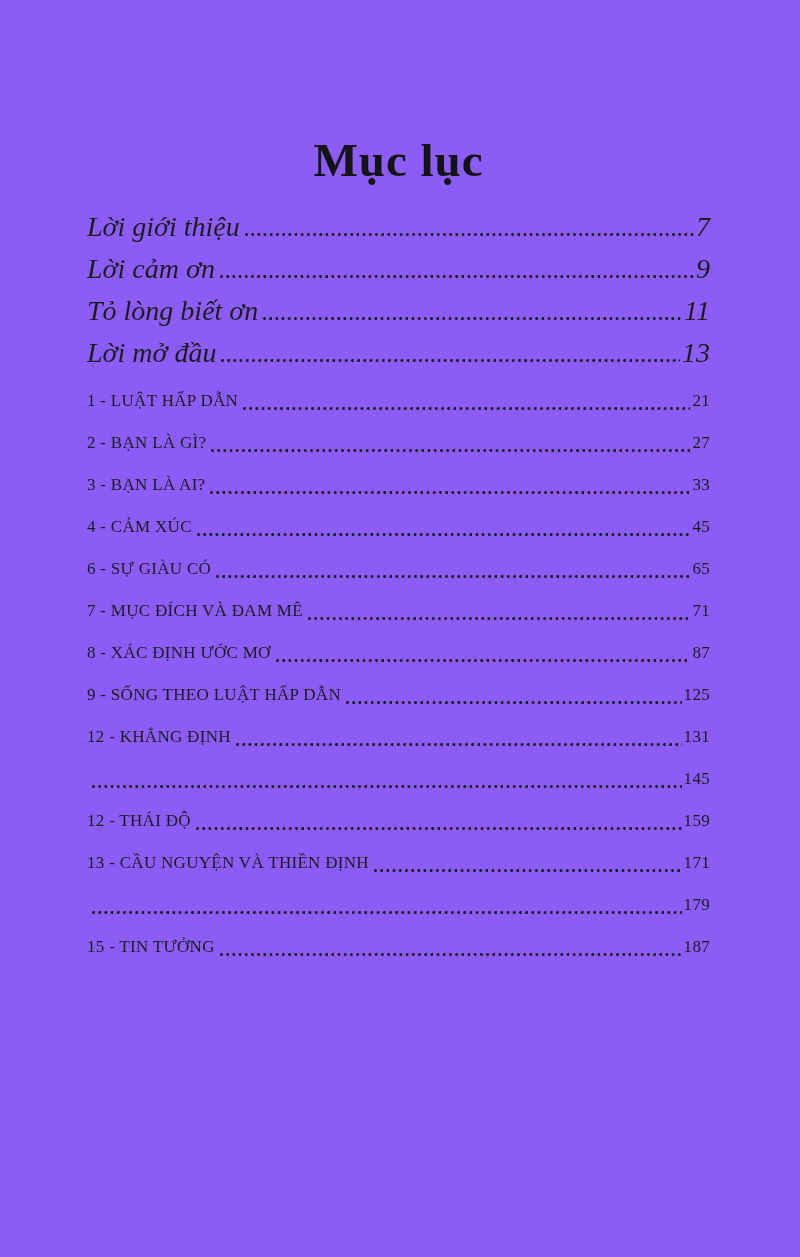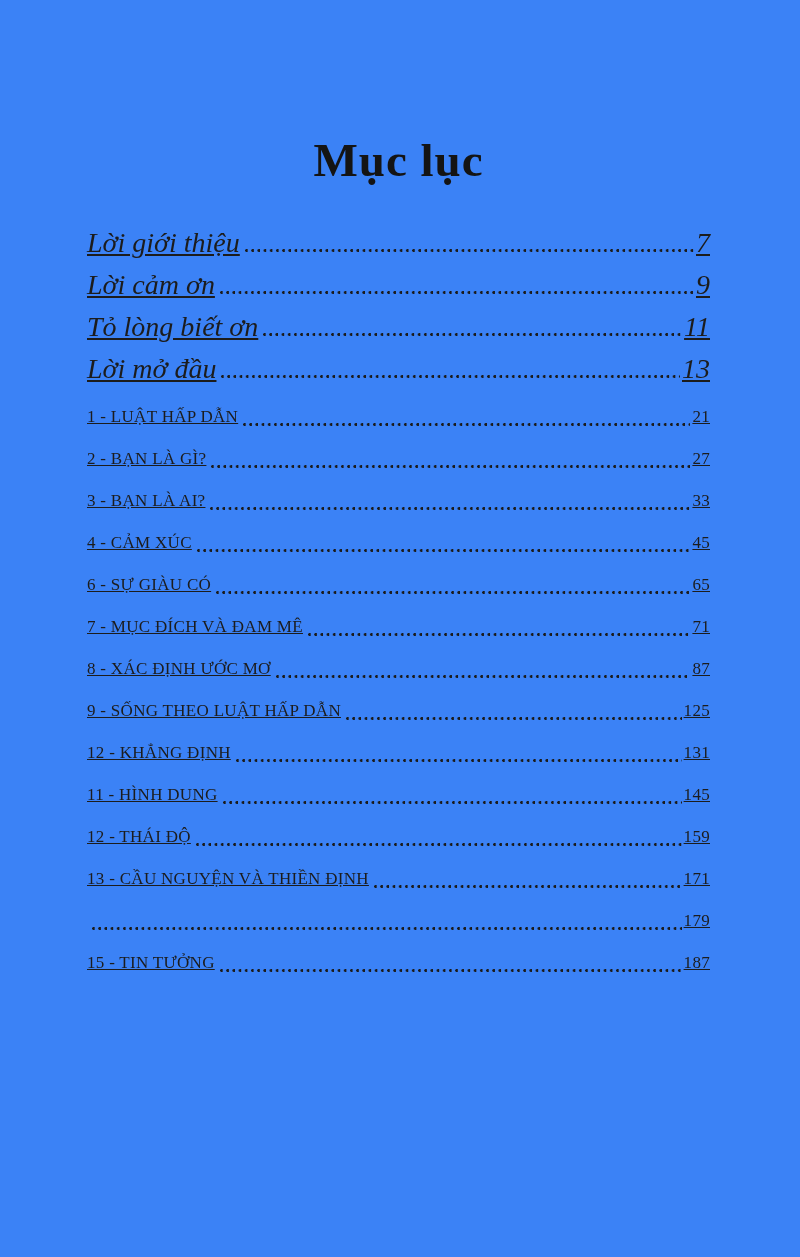--- a/index.html
+++ b/index.html
@@ -5,39 +5,38 @@
   html, body {
     margin: 0;
     padding: 0;
     background: #e9e9e9;
   }
   .page {
     position: relative;
     width: 800px;
     height: 1257px;
     margin: 0 auto;
-    background: #3b82f6;
+    background: #8b5cf6;
     color: #1c1c1c;
     font-family: "Liberation Serif", "DejaVu Serif", serif;
     overflow: hidden;
     box-sizing: border-box;
     padding: 0 90px 14px 87px;
   }
   .title {
     margin: 0;
     padding-top: 133px;
     text-align: center;
     font-size: 47px;
     font-weight: 700;
     letter-spacing: 1px;
     color: #141414;
   }
   .toc {
-    margin-top: 42px;
-    text-decoration: underline;
+    margin-top: 26px;
   }
   .row {
     display: flex;
     align-items: baseline;
     font-size: 17px;
     line-height: 27px;
     margin-bottom: 15px;
     white-space: nowrap;
   }
   .front .row, .back .row {
@@ -140,21 +139,20 @@
         <span class="label">9 - SỐNG THEO LUẬT HẤP DẪN</span>
         <span class="leader"></span>
         <span class="pagenum">125</span>
       </div>
       <div class="row">
         <span class="label">12 - KHẲNG ĐỊNH</span>
         <span class="leader"></span>
         <span class="pagenum">131</span>
       </div>
       <div class="row">
-        <span class="label">11 - HÌNH DUNG</span>
         <span class="leader"></span>
         <span class="pagenum">145</span>
       </div>
       <div class="row">
         <span class="label">12 - THÁI ĐỘ</span>
         <span class="leader"></span>
         <span class="pagenum">159</span>
       </div>
       <div class="row">
         <span class="label">13 - CẦU NGUYỆN VÀ THIỀN ĐỊNH</span>

